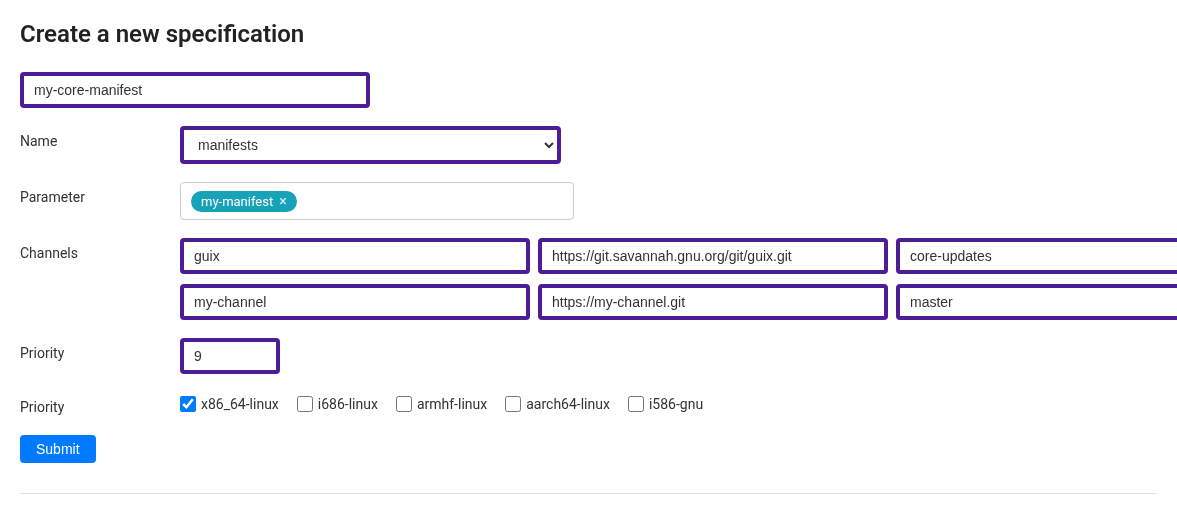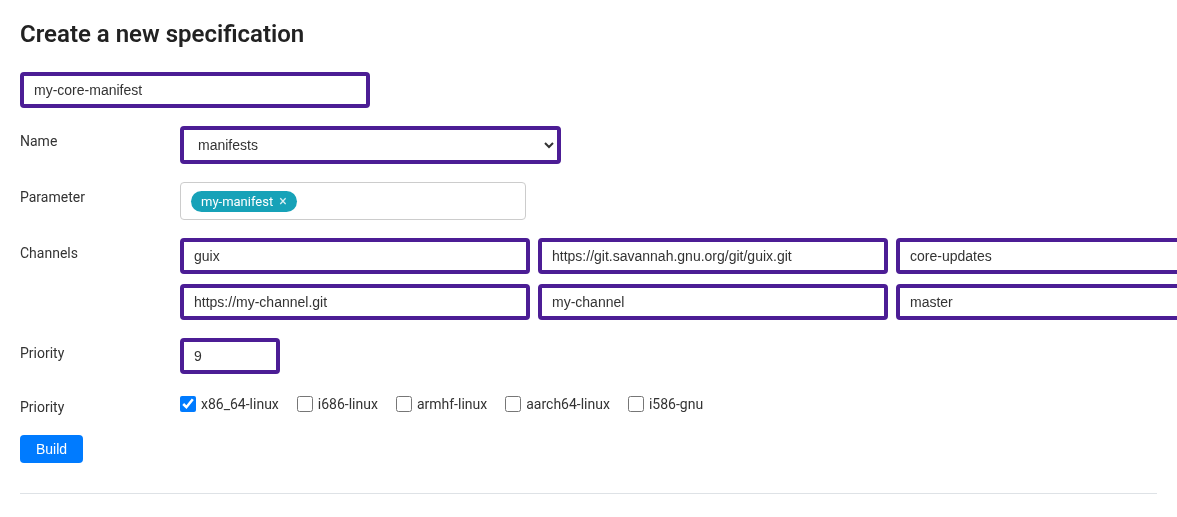--- a/index.html
+++ b/index.html
@@ -38,21 +38,21 @@
     }
     input.form-control {
       width: 350px;
     }
     select.form-control {
       width: 381px;
       appearance: auto;
       background: #fff;
     }
     .parameter-box {
-      width: 346px;
+      width: 394px;
       border: 1px solid #ccc;
       border-radius: 4px;
       padding: 6px 10px;
       min-height: 38px;
       display: flex;
       align-items: center;
       flex-wrap: wrap;
       gap: 6px;
     }
     .tag {
@@ -168,22 +168,22 @@
   <div class="channels-container">
 
     <div class="channel-row">
       <input type="text" class="form-control channel-name" value="guix" style="">
       <input type="text" class="form-control channel-url" value="https://git.savannah.gnu.org/git/guix.git" style="">
       <input type="text" class="form-control channel-branch" value="core-updates" style="">
 
     </div>
 
     <div class="channel-row">
+      <input type="text" class="form-control channel-name" value="my-channel" style="">
       <input type="text" class="form-control channel-url" value="https://my-channel.git" style="">
-      <input type="text" class="form-control channel-name" value="my-channel" style="">
       <input type="text" class="form-control channel-branch" value="master" style="">
 
     </div>
   </div>
 </div>
 
 <div class="form-group">
   <div class="form-label">Priority</div>
   <input type="number" class="form-control priority-input" value="9" style="">
 </div>
@@ -208,16 +208,16 @@
       <span>aarch64-linux</span>
     </label>
     <label class="system-option">
       <input type="checkbox" style="">
       <span>i586-gnu</span>
     </label>
   </div>
 </div>
 
 <div class="submit-row">
-  <button class="btn btn-primary">Build</button>
+  <button class="btn btn-primary">Submit</button>
 </div>
 
 <hr>
 
 </body></html>

